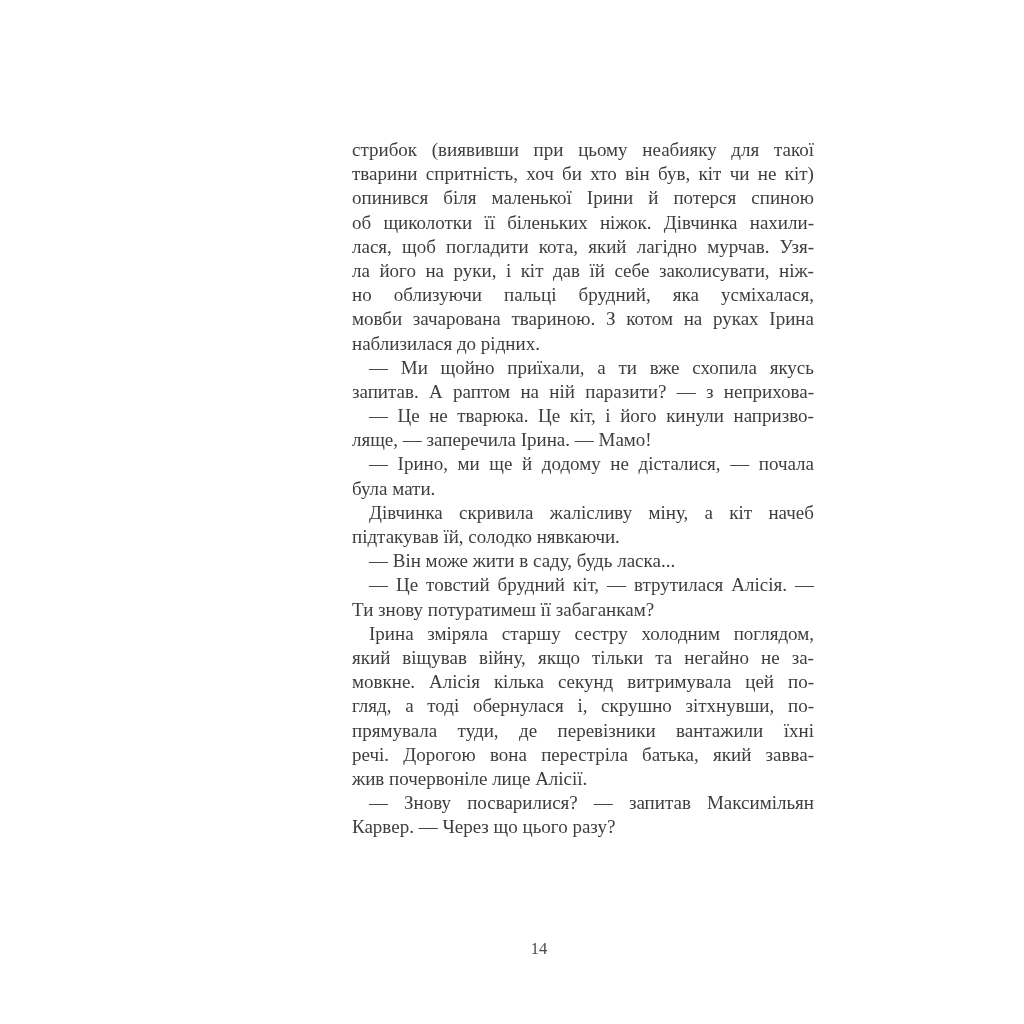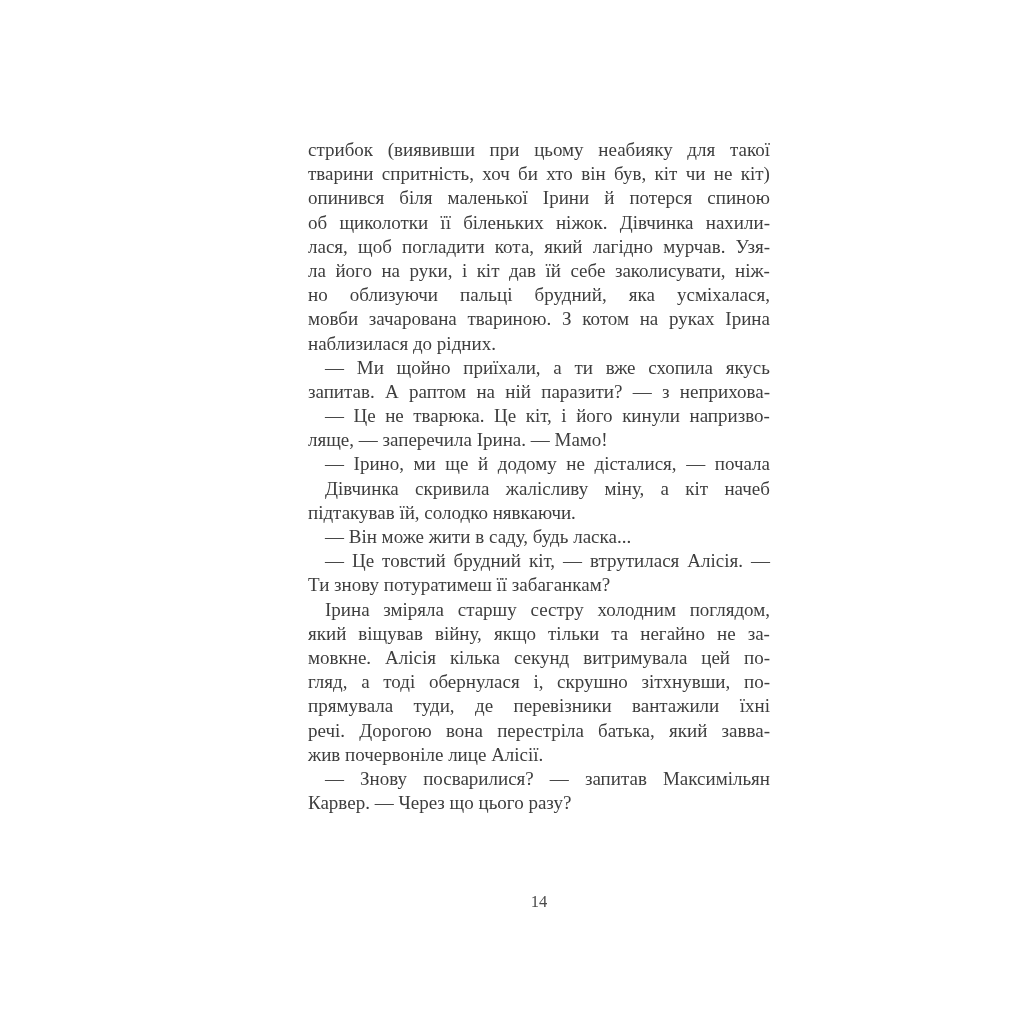--- a/index.html
+++ b/index.html
@@ -55,21 +55,21 @@
     text-align: center;
     font-family: "Liberation Serif", "DejaVu Serif", serif;
     font-size: 16.5px;
     color: #4a4a4a;
   }
 </style>
 </head>
 <body style="background: rgb(255, 255, 255);">
 
 <main class="book-page">
-  <section class="text-block" style="color: rgb(62, 62, 62);">
+  <section class="text-block" style="color: rgb(62, 62, 62); margin-left: 44px;">
       <div class="line">
         <span>стрибок</span>
         <span>(виявивши</span>
         <span>при</span>
         <span>цьому</span>
         <span>неабияку</span>
         <span>для</span>
         <span>такої</span>
       </div>
       <div class="line">
@@ -185,20 +185,21 @@
         <span>Ірино,</span>
         <span>ми</span>
         <span>ще</span>
         <span>й</span>
         <span>додому</span>
         <span>не</span>
         <span>дісталися,</span>
         <span>—</span>
         <span>почала</span>
       </div>
+      <div class="line last">була мати.</div>
       <div class="line indent">
         <span>Дівчинка</span>
         <span>скривила</span>
         <span>жалісливу</span>
         <span>міну,</span>
         <span>а</span>
         <span>кіт</span>
         <span>начеб</span>
       </div>
       <div class="line last">підтакував їй, солодко нявкаючи.</div>
@@ -274,16 +275,16 @@
       <div class="line indent">
         <span>—</span>
         <span>Знову</span>
         <span>посварилися?</span>
         <span>—</span>
         <span>запитав</span>
         <span>Максимільян</span>
       </div>
       <div class="line last">Карвер. — Через що цього разу?</div>
     </section>
-  <footer class="page-footer" style="color: rgb(74, 74, 74);">
+  <footer class="page-footer" style="color: rgb(74, 74, 74); margin-top: 47px;">
     <span>14</span>
   </footer>
 </main>
 
 </body></html>

